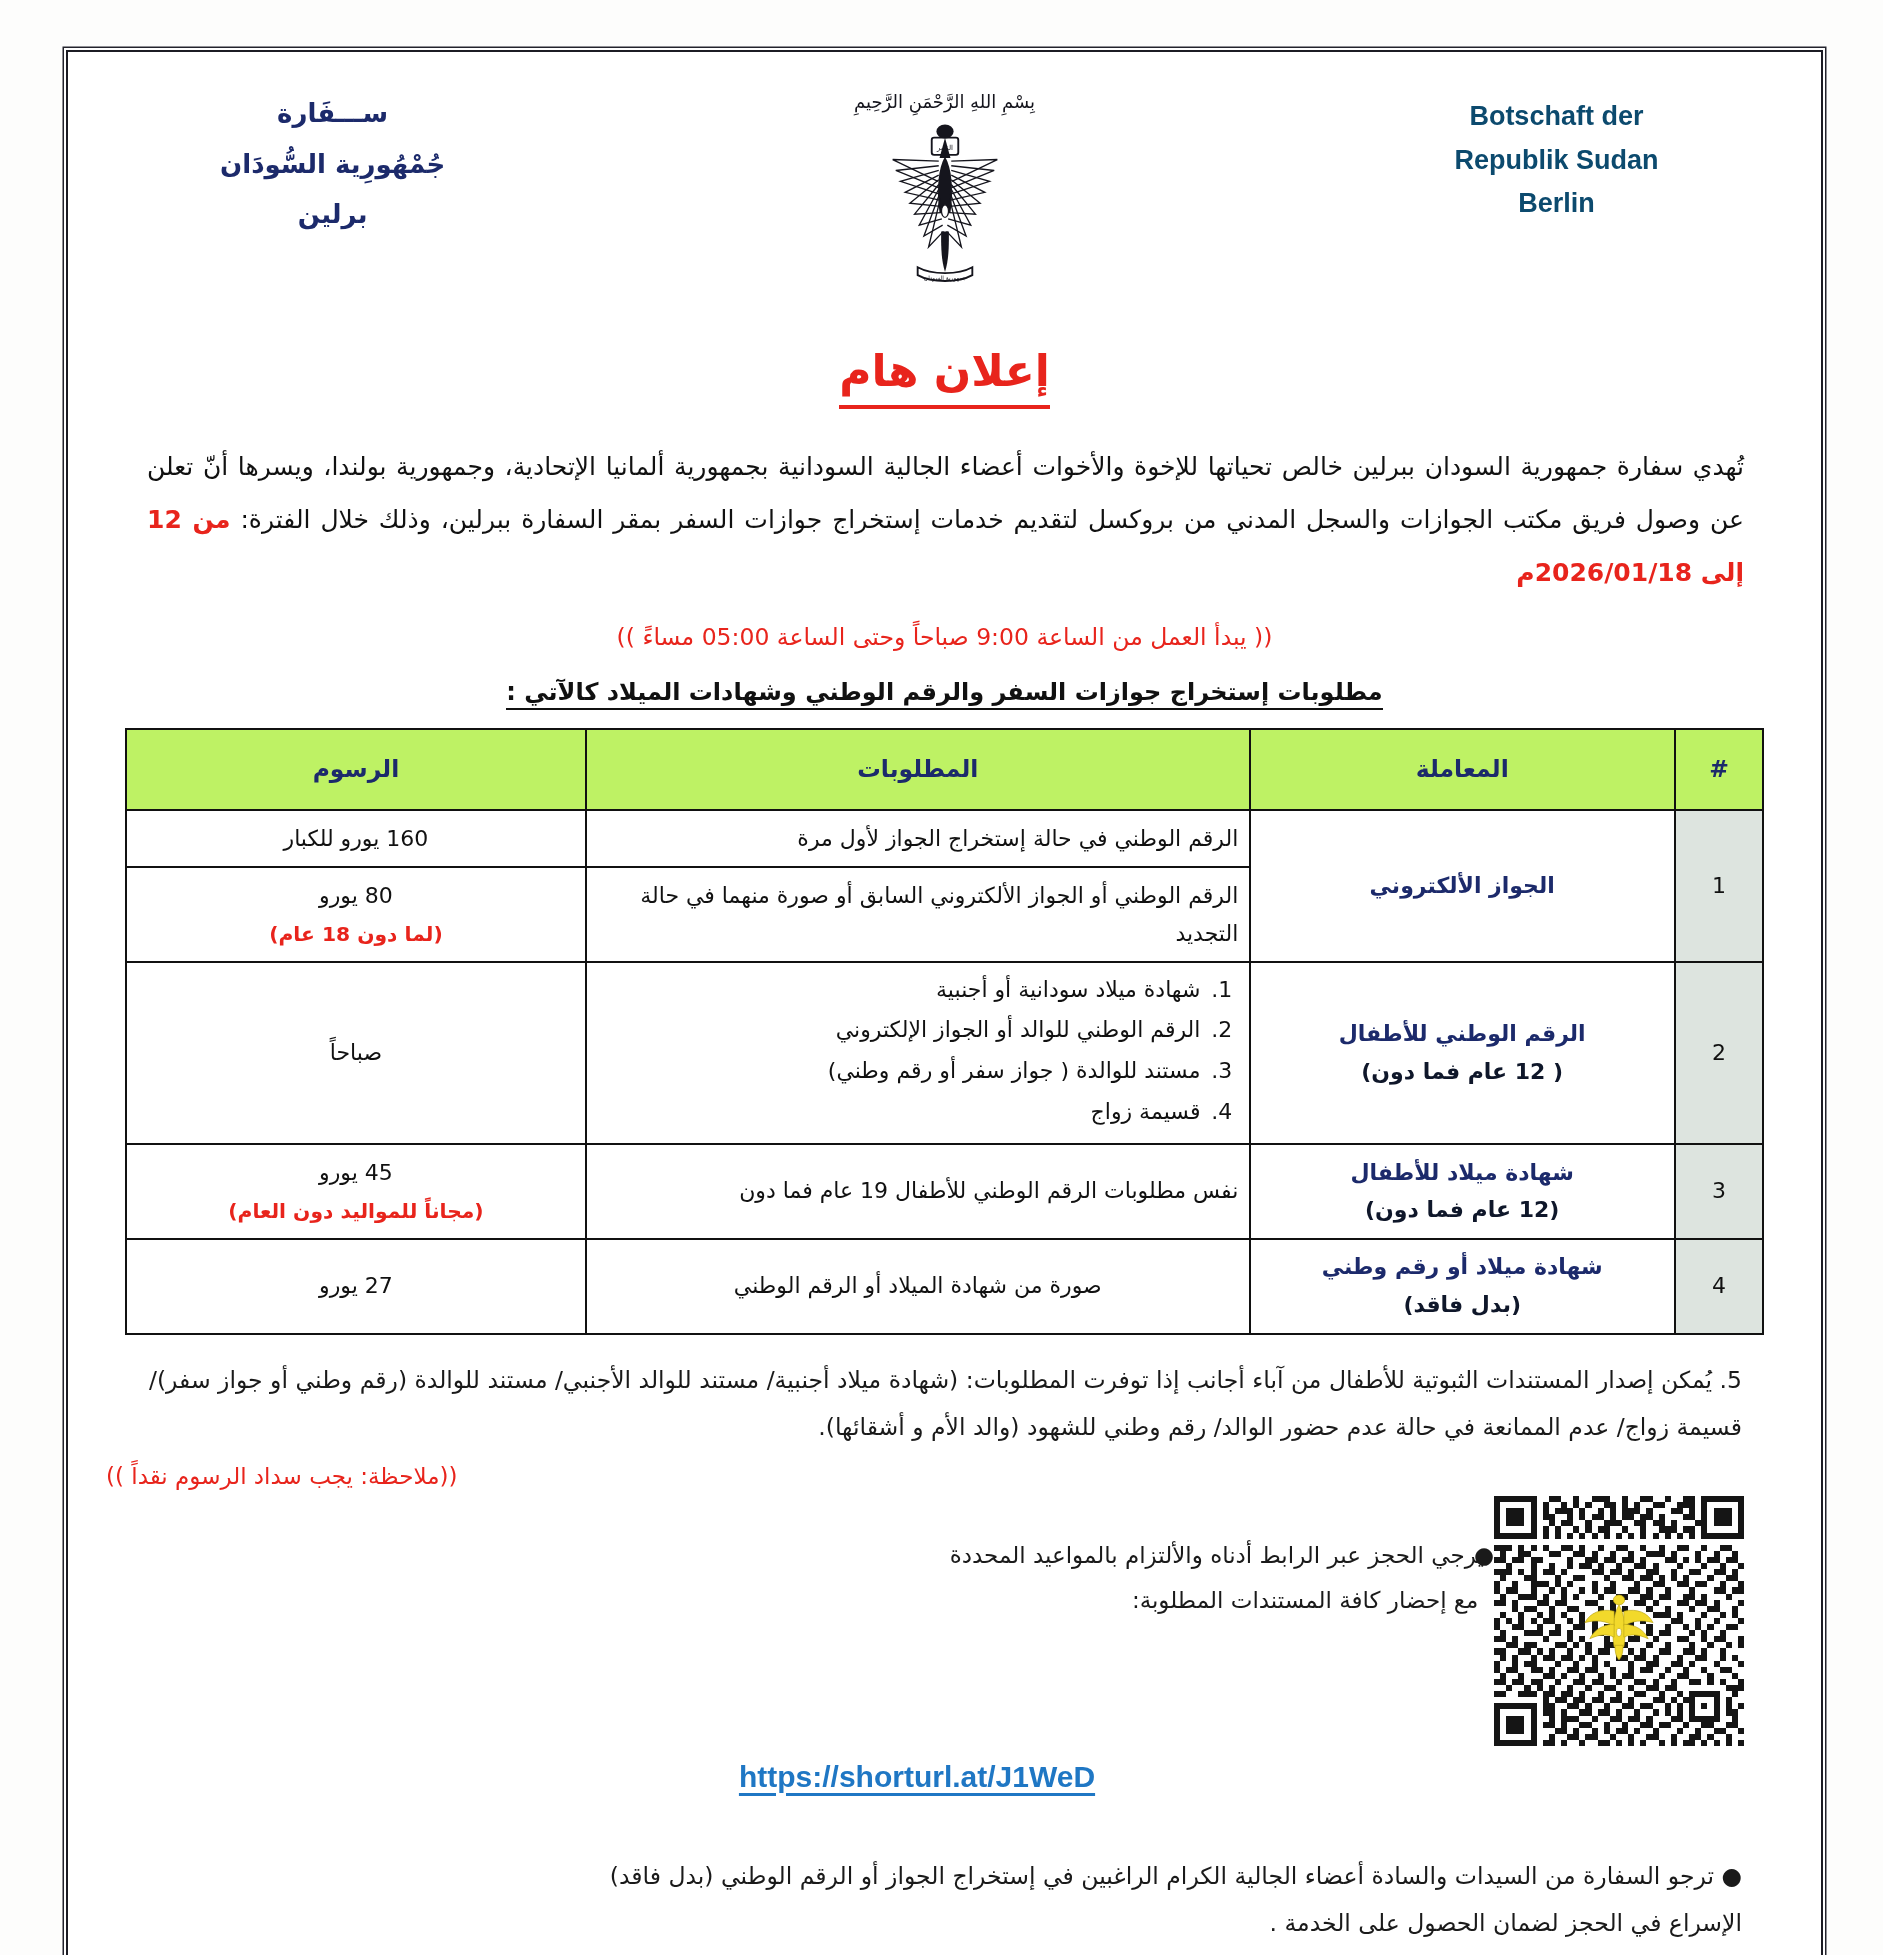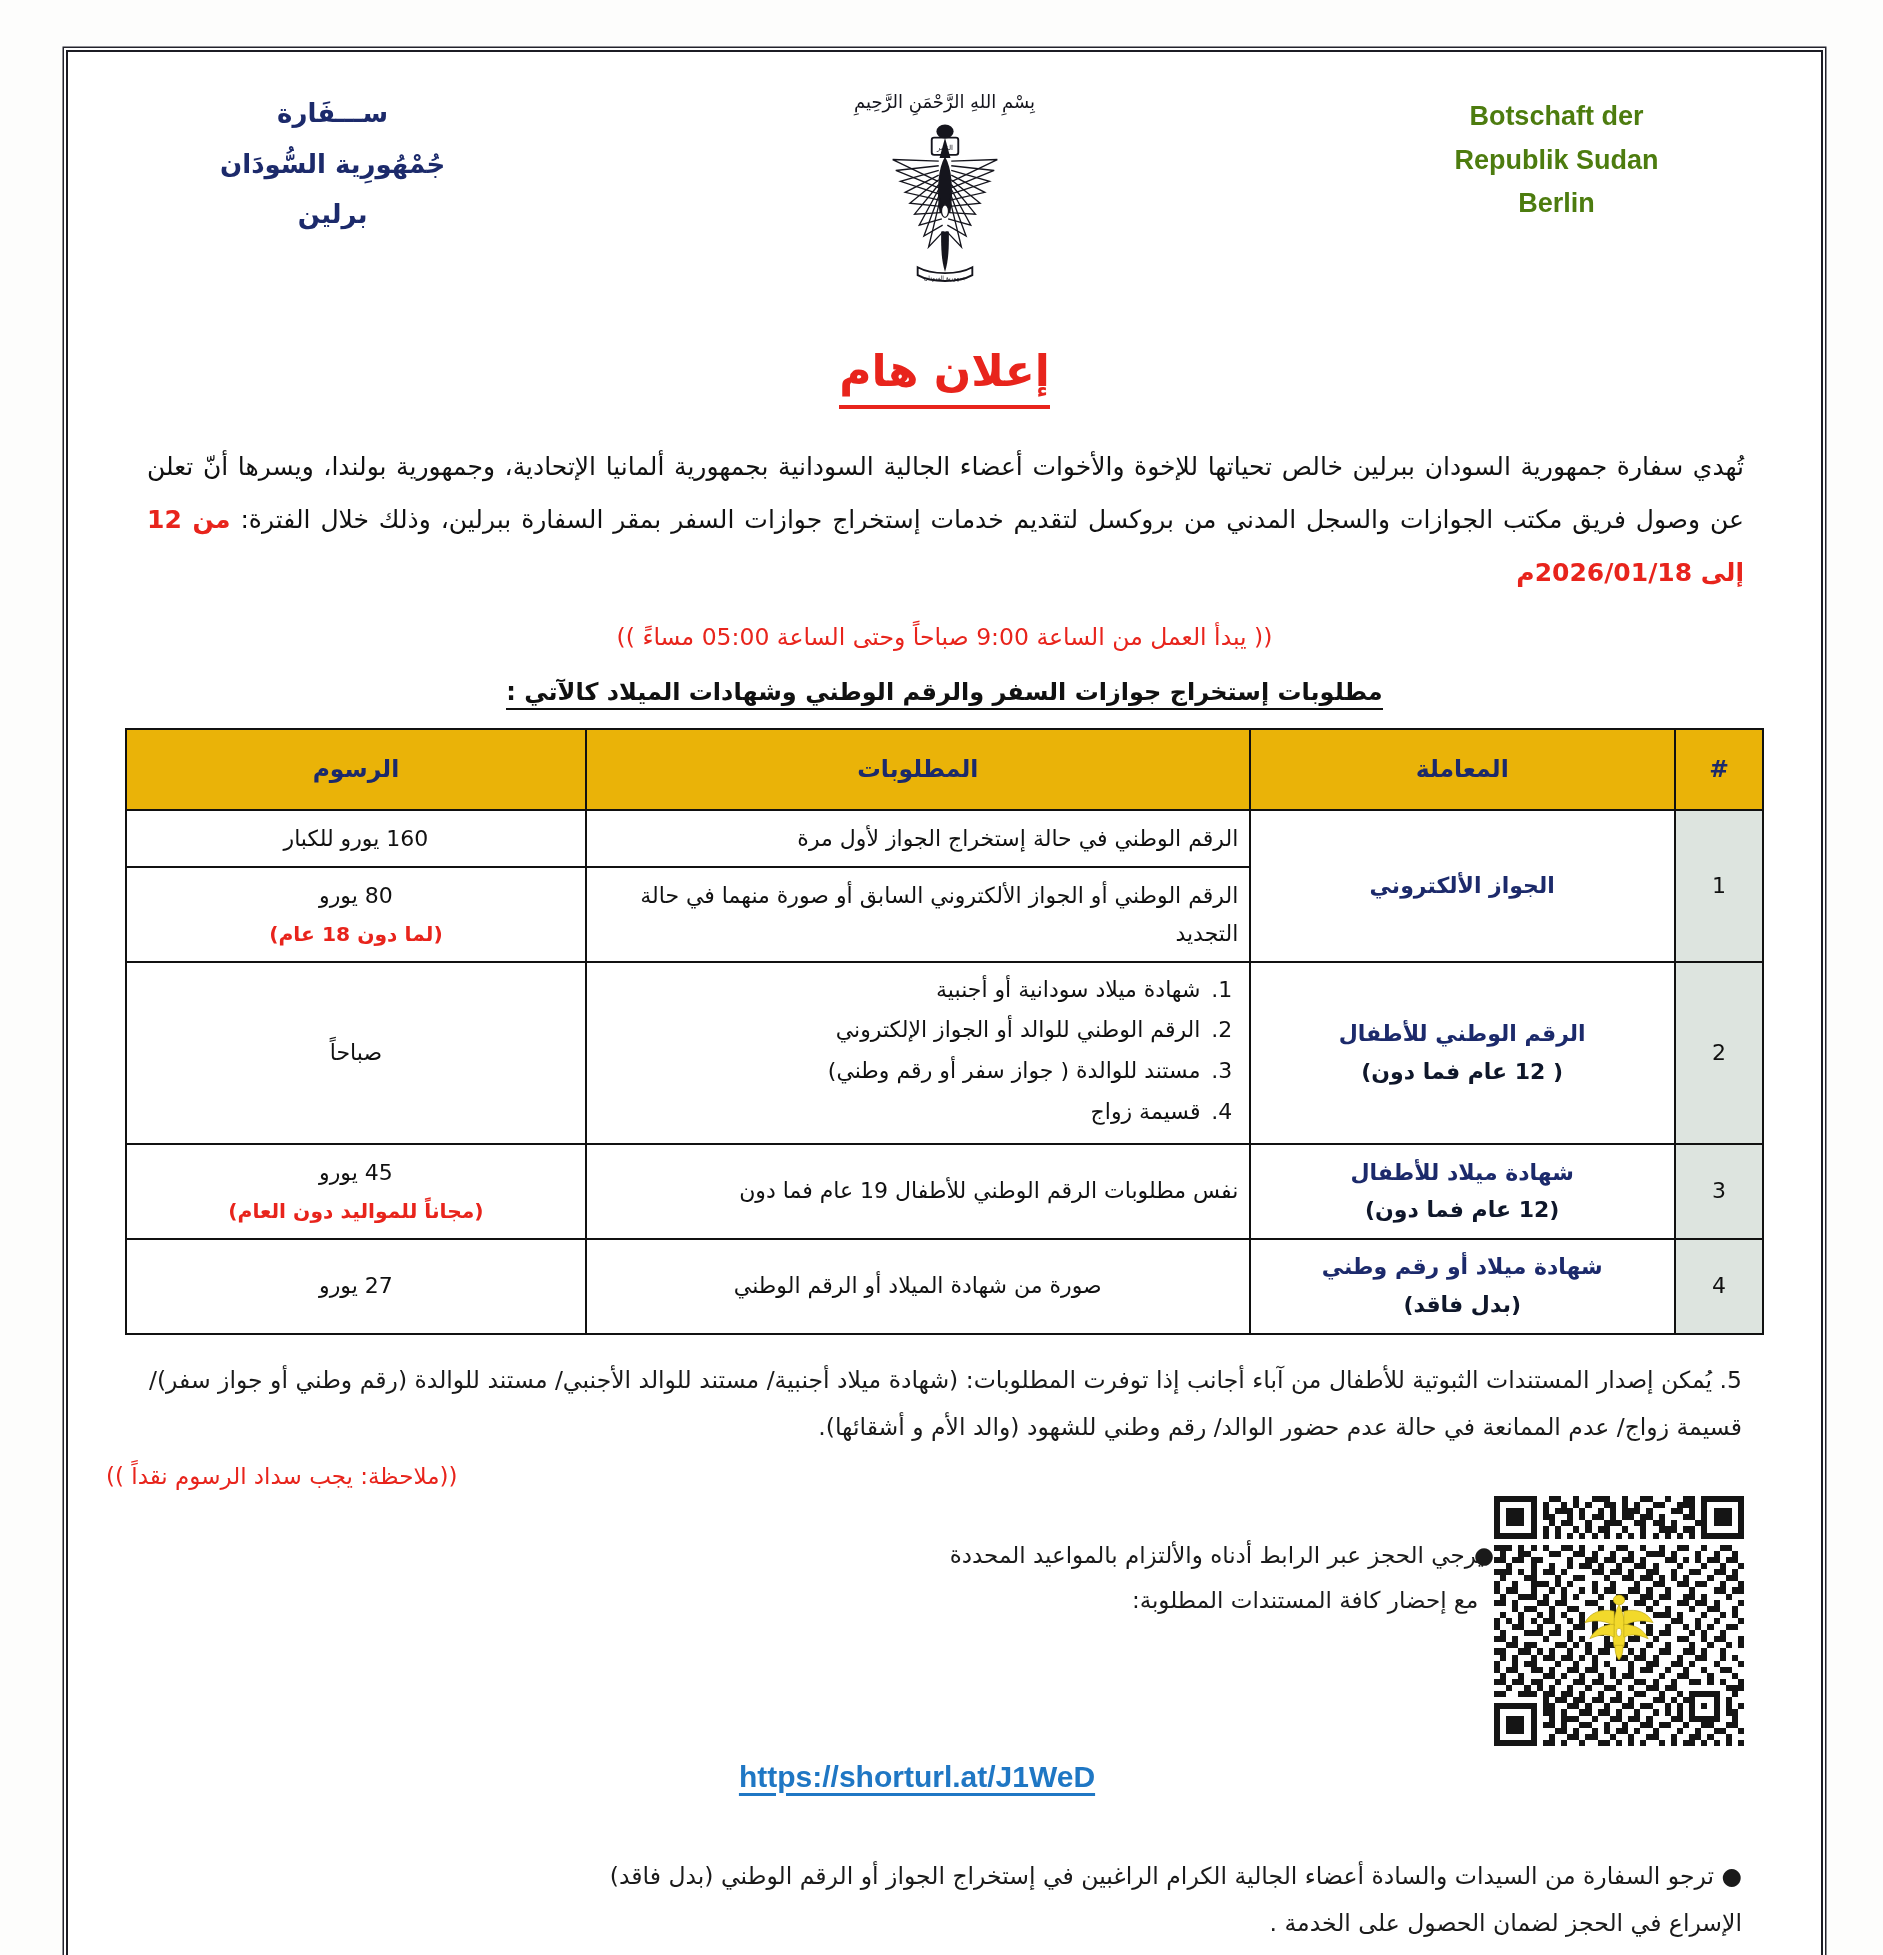--- a/index.html
+++ b/index.html
@@ -41,21 +41,21 @@
     line-height:1.95;
     letter-spacing:0.8px;
     direction:rtl;
     width:422px;
   }
   .lh-ar div{white-space:nowrap;}
   .lh-de{
     text-align:center;
     direction:ltr;
     font-family:"Liberation Sans","DejaVu Sans",sans-serif;
-    color:#4d7c0f;
+    color:#0c4a6e;
     font-size:27px;
     font-weight:700;
     line-height:1.62;
     width:422px;
     padding-top:7px;
   }
   .lh-emblem{
     width:282px;
     display:flex;
     flex-direction:column;
@@ -124,21 +124,21 @@
     table-layout:fixed;
   }
   table.reqtab th,table.reqtab td{
     border:2px solid #111;
     vertical-align:middle;
     padding:8.6px 10.2px;
     font-size:22px;
     line-height:1.72;
   }
   table.reqtab thead th{
-    background:#eab308;
+    background:#bef264;
     color:#1c2a6b;
     font-weight:700;
     font-size:23.5px;
     height:62px;
     text-align:center;
   }
   th.col-num{width:66px;}
   th.col-deal{width:403px;}
   th.col-req{width:641px;}
   th.col-fee{width:438px;}

